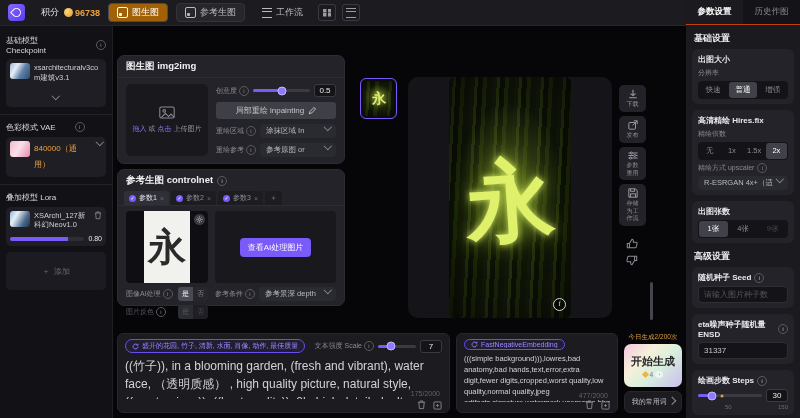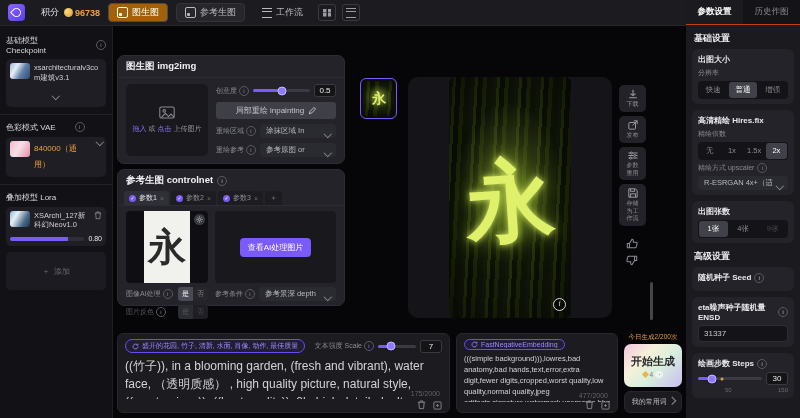--- a/index.html
+++ b/index.html
@@ -69,21 +69,21 @@
   .row{display:flex;align-items:center;gap:4px}
   .rlab{font-size:7px;color:#8a8a92;display:flex;align-items:center;gap:2px;flex:none}
   .sld{position:relative;height:3px;background:#3a3a42;border-radius:2px;flex:1;cursor:pointer}
   .sld i{position:absolute;left:0;top:0;height:3px;background:#7a5af8;border-radius:2px;display:block}
   .sld b{position:absolute;top:50%;width:7px;height:7px;background:#8f79ff;border:1px solid #c5b8ff;
          border-radius:50%;transform:translate(-50%,-50%)}
   .valbox{min-width:14px;padding:1px 3px;background:#141417;border:1px solid #3a3a42;border-radius:3px;
           font-size:8px;color:#e8e8ec;text-align:center;flex:none}
   .btn-grey{background:#3f3f47;border-radius:3px;font-size:8px;color:#c4c4ca;display:flex;align-items:center;
             justify-content:center;gap:4px;padding:3px 0;cursor:pointer}
-  .select{display:flex;align-items:flex-end;gap:4px;background:#2a2a31;border-radius:4px;padding:2px 6px;
+  .select{display:flex;align-items:flex-start;gap:4px;background:#2a2a31;border-radius:4px;padding:2px 6px;
           font-size:7.5px;color:#b9b9c0;cursor:pointer;min-width:0}
   .select span{white-space:nowrap;overflow:hidden}
   
   .cn-tabs{display:flex;align-items:flex-end;gap:2px;padding:3px 6px 0;border-bottom:1px solid #2c2c33}
   .cn-tab{display:flex;align-items:center;gap:3px;font-size:7px;color:#8a8a92;background:#1c1c21;
           border-radius:3px 3px 0 0;padding:2px 5px;cursor:pointer}
   .cn-tab.on{background:#2f2f37;color:#e0e0e5}
   .dot{width:7px;height:7px;border-radius:50%;background:#7a5af8;color:#fff;font-size:5px;line-height:7px;
        text-align:center;flex:none}
   .x{color:#6a6a72;font-size:7px}
@@ -564,20 +564,21 @@
     </div>
   </div>
 
   <div class="rsec">高级设置</div>
 
   <div class="rcard">
     <div class="rtitle">
       <span>随机种子 Seed</span>
       <i class="info">i</i>
     </div>
+    <input class="rinput" placeholder="请输入图片种子数" style="">
   </div>
 
   <div class="rcard">
     <div class="rtitle">
       <span>eta噪声种子随机量 ENSD</span>
       <i class="info">i</i>
     </div>
     <input class="rinput" value="31337" style="">
   </div>
 

